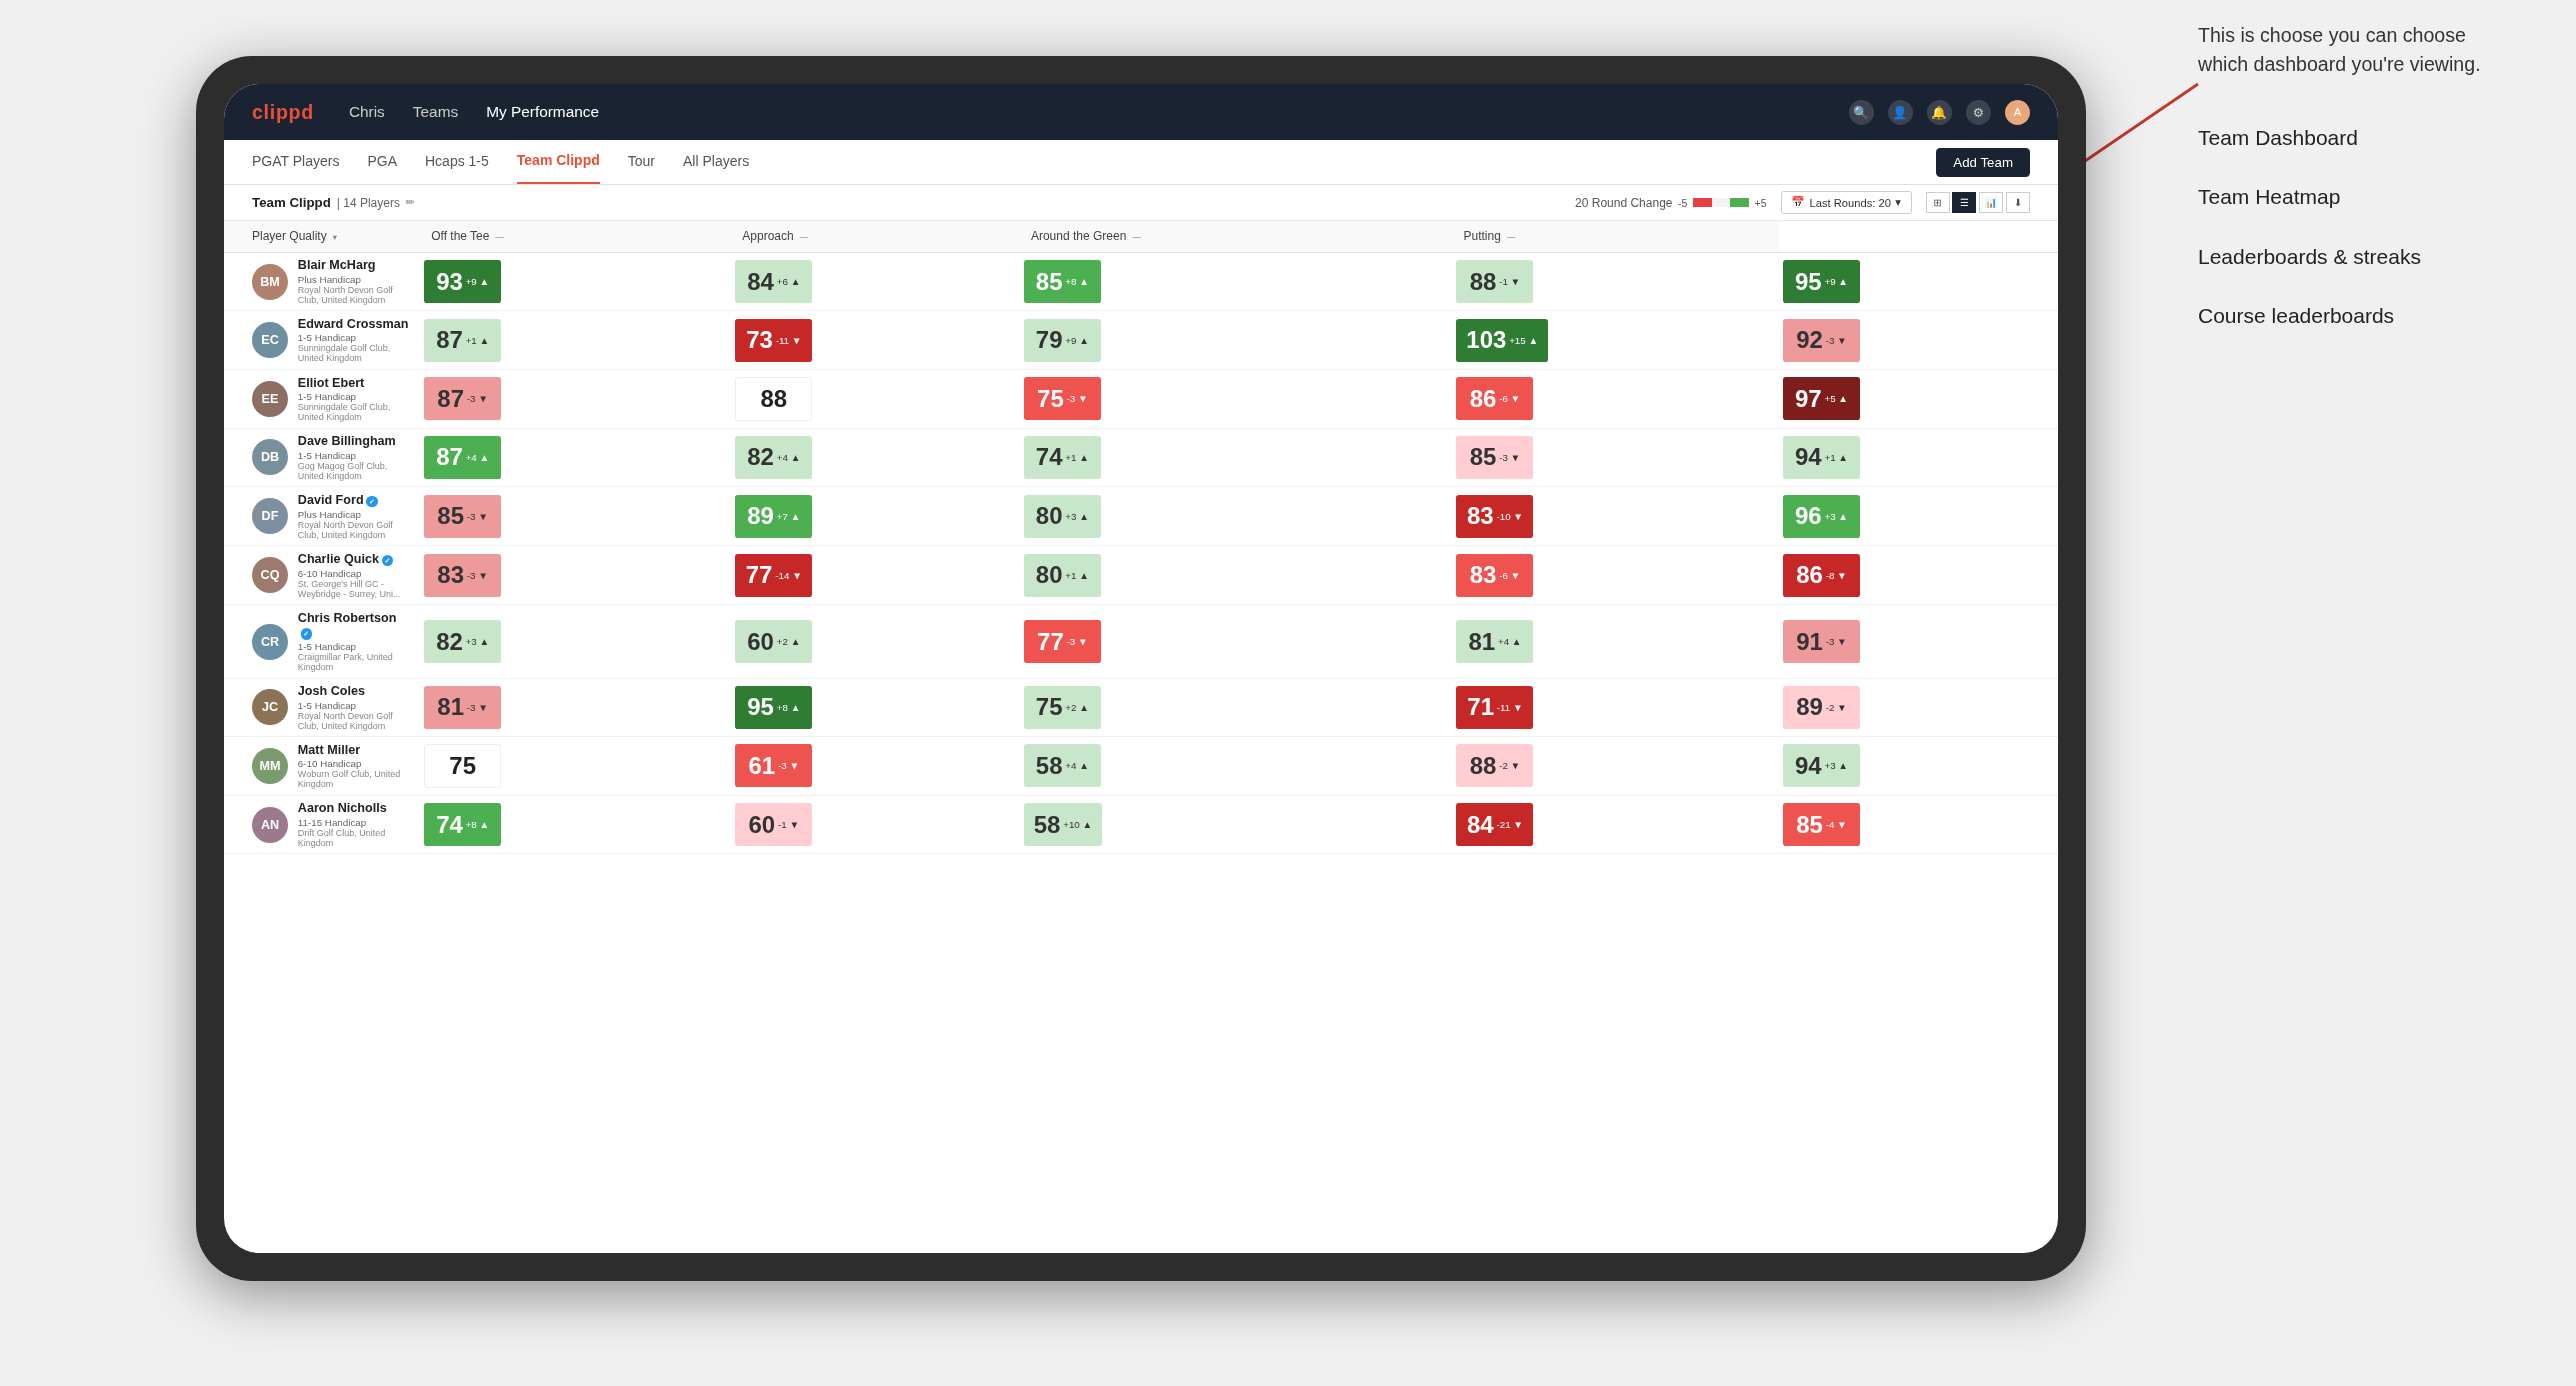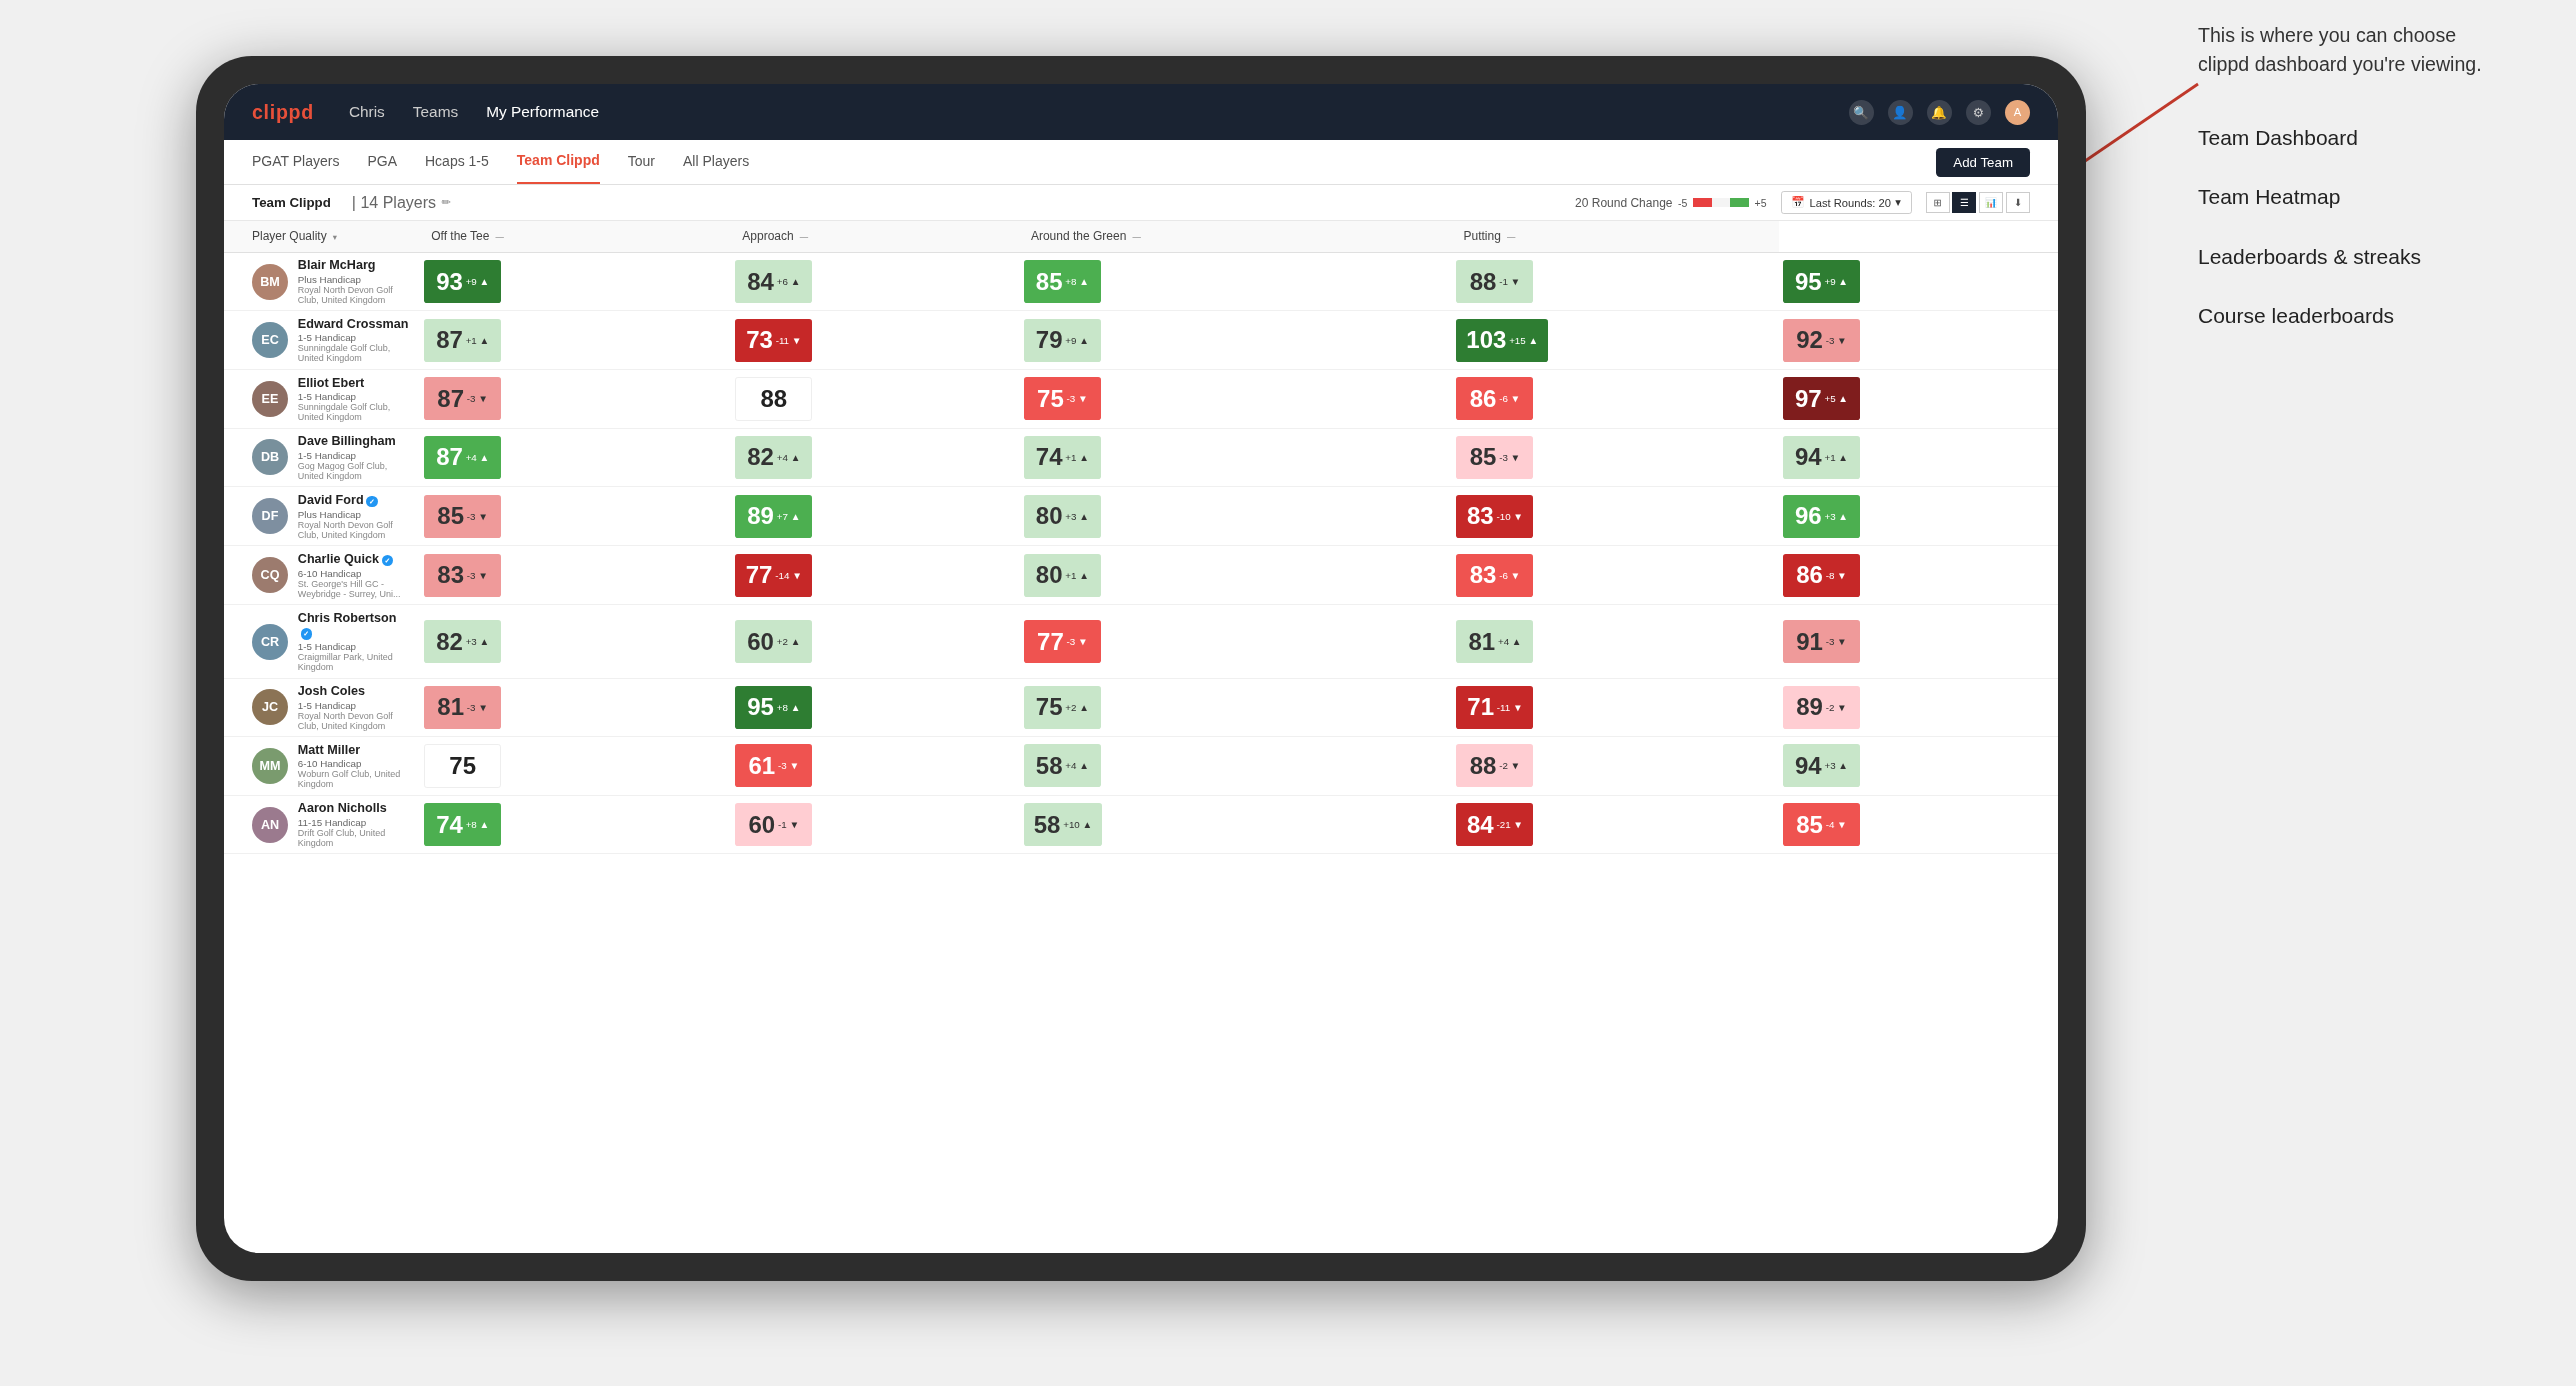--- a/index.html
+++ b/index.html
@@ -164,23 +164,23 @@
       padding: 7px 28px;
       height: 36px;
       flex-shrink: 0;
     }
     .team-name {
       font-size: 13.3px;
       font-weight: 600;
       color: #222;
     }
     .team-count {
-      font-size: 16px;
+      font-size: 12px;
       color: #666;
-      margin-left: 21px;
+      margin-left: 6px;
     }
     .edit-icon {
       margin-left: 5.6px;
       color: #888;
       font-size: 11.2px;
       cursor: pointer;
     }
     .spacer { flex: 1; }
     .round-change {
       font-size: 12px;
@@ -323,21 +323,21 @@
       gap: 0.7px;
     }
 
     .td-player { padding: 0; }
     .td-score { padding: 2.8px 4.2px; }
   </style>
 </head>
 <body>
 
 <div class="annotation-area">
-  <div class="annotation-text">This is where you can choose clippd dashboard you're viewing.</div>
+  <div class="annotation-text">This is choose you can choose which dashboard you're viewing.</div>
   <div class="annotation-list">
     <div class="annotation-list-item">Team Dashboard</div>
     <div class="annotation-list-item">Team Heatmap</div>
     <div class="annotation-list-item">Leaderboards &amp; streaks</div>
     <div class="annotation-list-item">Course leaderboards</div>
   </div>
 </div>
 
 <svg class="arrow-svg" viewBox="0 0 300 200" xmlns="http://www.w3.org/2000/svg">
   <line x1="280" y1="10" x2="60" y2="160" stroke="#c0392b" stroke-width="4"></line>

